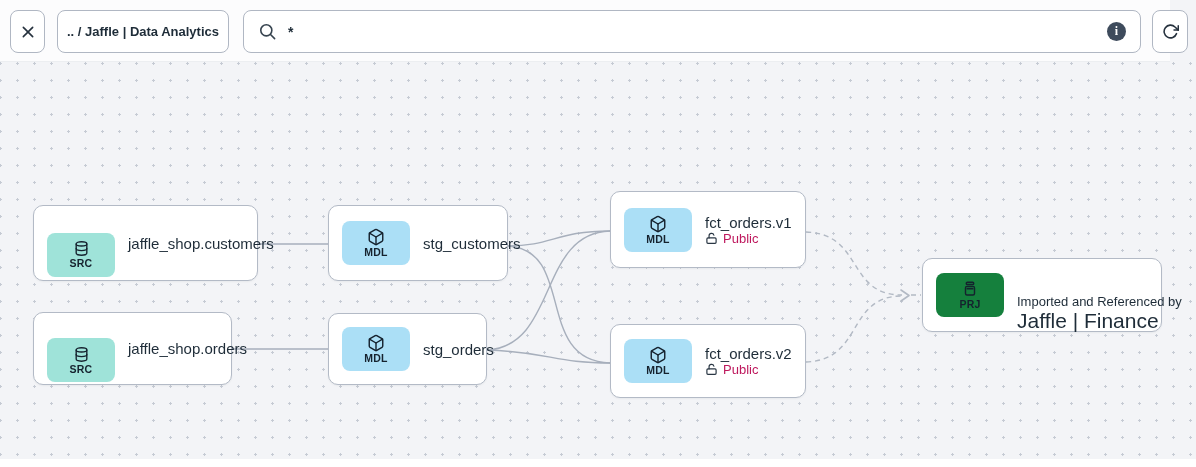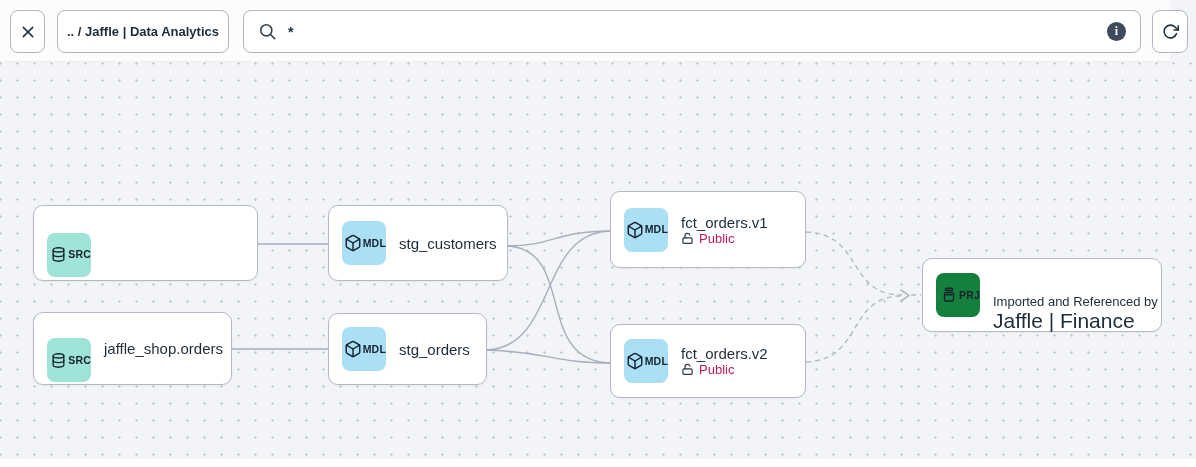--- a/index.html
+++ b/index.html
@@ -54,22 +54,22 @@
   }
   #n-src-customers { left:33px;  top:144px; width:225px; height:76px; }
   #n-src-orders    { left:33px;  top:251px; width:199px; height:73px; }
   #n-stg-customers { left:328px; top:144px; width:180px; height:76px; }
   #n-stg-orders    { left:328px; top:252px; width:159px; height:72px; }
   #n-fct-v1        { left:610px; top:130px; width:196px; height:77px; }
   #n-fct-v2        { left:610px; top:263px; width:196px; height:74px; }
   #n-prj           { left:922px; top:197px; width:240px; height:74px; }
 
   .badge {
-    width:44px; height:44px; border-radius:8px; flex:none;
-    display:flex; flex-direction:row; align-items:center; justify-content:flex-end; gap:1px;
+    width:68px; height:44px; border-radius:8px; flex:none;
+    display:flex; flex-direction:column; align-items:center; justify-content:center; gap:1px;
   }
   .badge-src { background:#9fe3d9;margin-top:23px; }
   .badge-mdl { background:#abdff6; }
   .badge-prj { background:#15803d; }
   .blabel { font-size:10.5px; font-weight:600; color:#15222e; line-height:1; letter-spacing:0.2px; }
 
   .nlabel { font-size:15px; color:#1e2c38; white-space:nowrap; }
   .node-col { display:flex; flex-direction:column; gap:0; }
   .public-row { display:flex; align-items:center; gap:5px; font-size:13px; color:#be185d; }
   .prj-title { font-size:13px; color:#1e2c38; white-space:nowrap;margin-top:36px; }
@@ -131,20 +131,21 @@
 
   <div class="node" id="n-src-customers">
     <div class="badge badge-src">
       <svg width="17" height="17" viewBox="0 0 24 24" fill="none" stroke="#15222e" stroke-width="1.9" stroke-linecap="round">
         <ellipse cx="12" cy="5.5" rx="7.5" ry="3"></ellipse>
         <path d="M4.5 5.5v6.5c0 1.66 3.36 3 7.5 3s7.5-1.34 7.5-3V5.5"></path>
         <path d="M4.5 12v6.5c0 1.66 3.36 3 7.5 3s7.5-1.34 7.5-3V12"></path>
       </svg>
       <span class="blabel">SRC</span>
     </div>
+    <span class="nlabel">jaffle_shop.customers</span>
   </div>
 
   <div class="node" id="n-src-orders">
     <div class="badge badge-src">
       <svg width="17" height="17" viewBox="0 0 24 24" fill="none" stroke="#15222e" stroke-width="1.9" stroke-linecap="round">
         <ellipse cx="12" cy="5.5" rx="7.5" ry="3"></ellipse>
         <path d="M4.5 5.5v6.5c0 1.66 3.36 3 7.5 3s7.5-1.34 7.5-3V5.5"></path>
         <path d="M4.5 12v6.5c0 1.66 3.36 3 7.5 3s7.5-1.34 7.5-3V12"></path>
       </svg>
       <span class="blabel">SRC</span>

